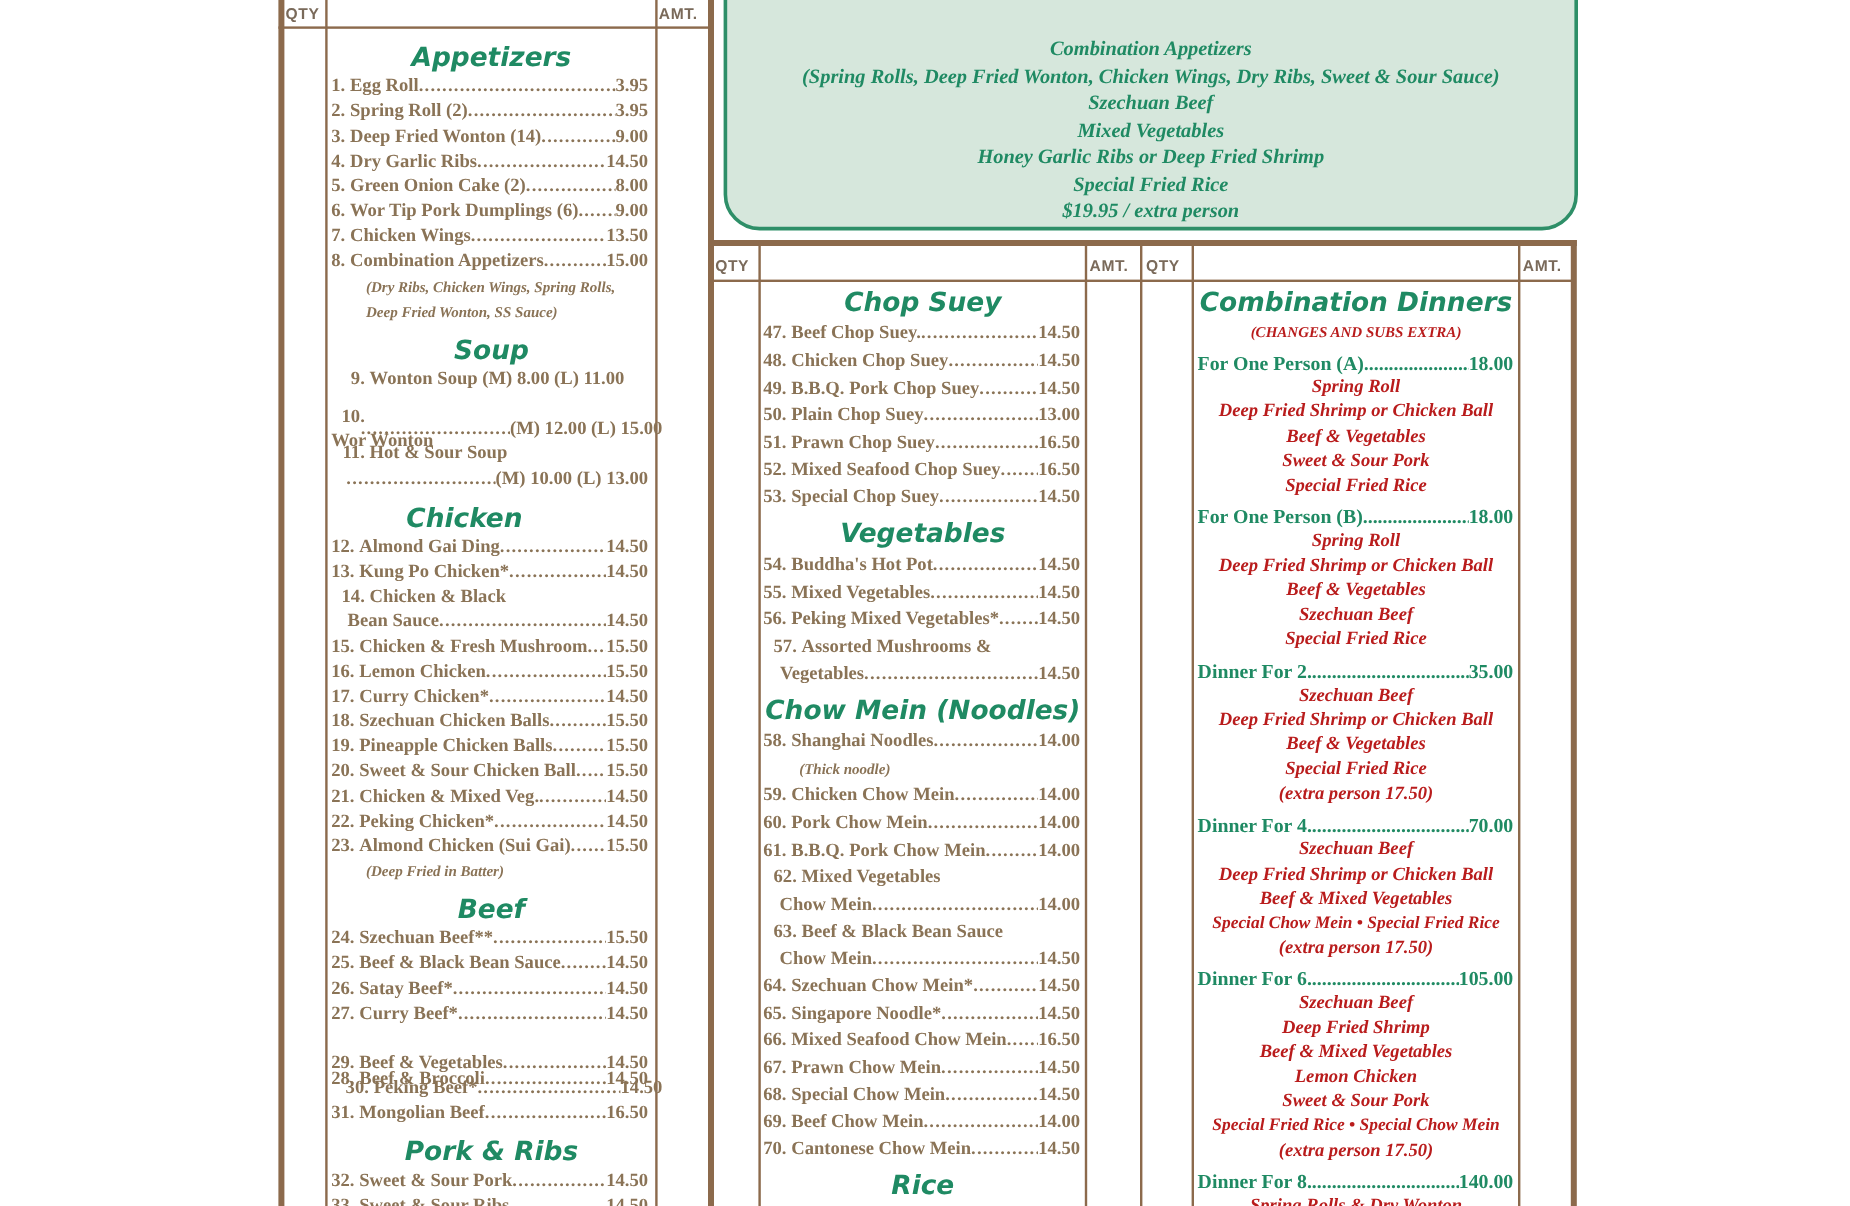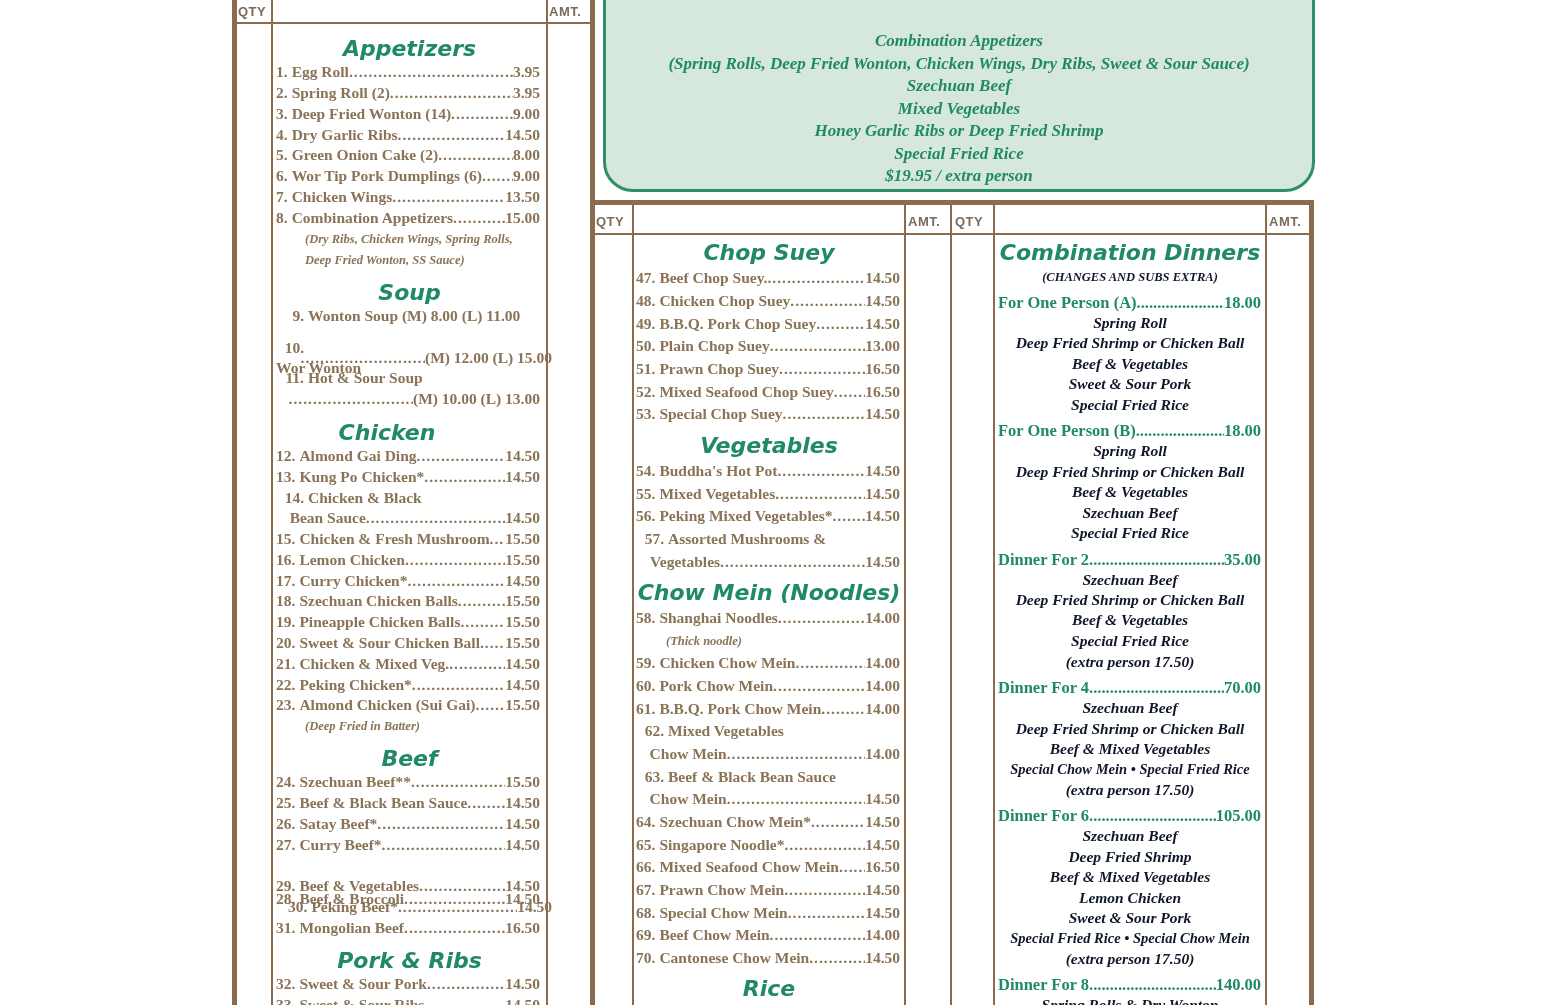--- a/index.html
+++ b/index.html
@@ -26,21 +26,21 @@
   .item .dots { flex:1 1 auto; overflow:hidden; letter-spacing:1px; }
   .item .dots::before { content:"..................................................................................."; }
   .item .price { flex:0 0 auto; }
   .note { position:absolute; font-style:italic; font-weight:bold; font-size:12.5px; color:#8a7356; white-space:nowrap; }
   .combo-head {
     position:absolute; font-weight:bold; font-size:16.5px; color:#1f8a63; display:flex; white-space:nowrap;
   }
   .combo-head .dots { flex:1 1 auto; overflow:hidden; }
   .combo-head .dots::before { content:"..................................................................................."; }
   .combo-line {
-    position:absolute; text-align:center; font-style:italic; font-weight:bold; font-size:15.5px; color:#0f172a; white-space:nowrap;
+    position:absolute; text-align:center; font-style:italic; font-weight:bold; font-size:15.5px; color:#b91c1c; white-space:nowrap;
   }
   .deluxe {
     position:absolute; left:603px; top:-30px; width:712px; height:222px; box-sizing:border-box;
     border:3px solid #2e8f68; border-radius:30px; background:#d6e7dc;
   }
   .deluxe-title {
     position:absolute; left:0; right:0; top:27px; text-align:center;
     font-family:"Liberation Sans", sans-serif; font-weight:bold; font-size:25px; color:#1f8a63; white-space:nowrap;
   }
   .deluxe-line {

